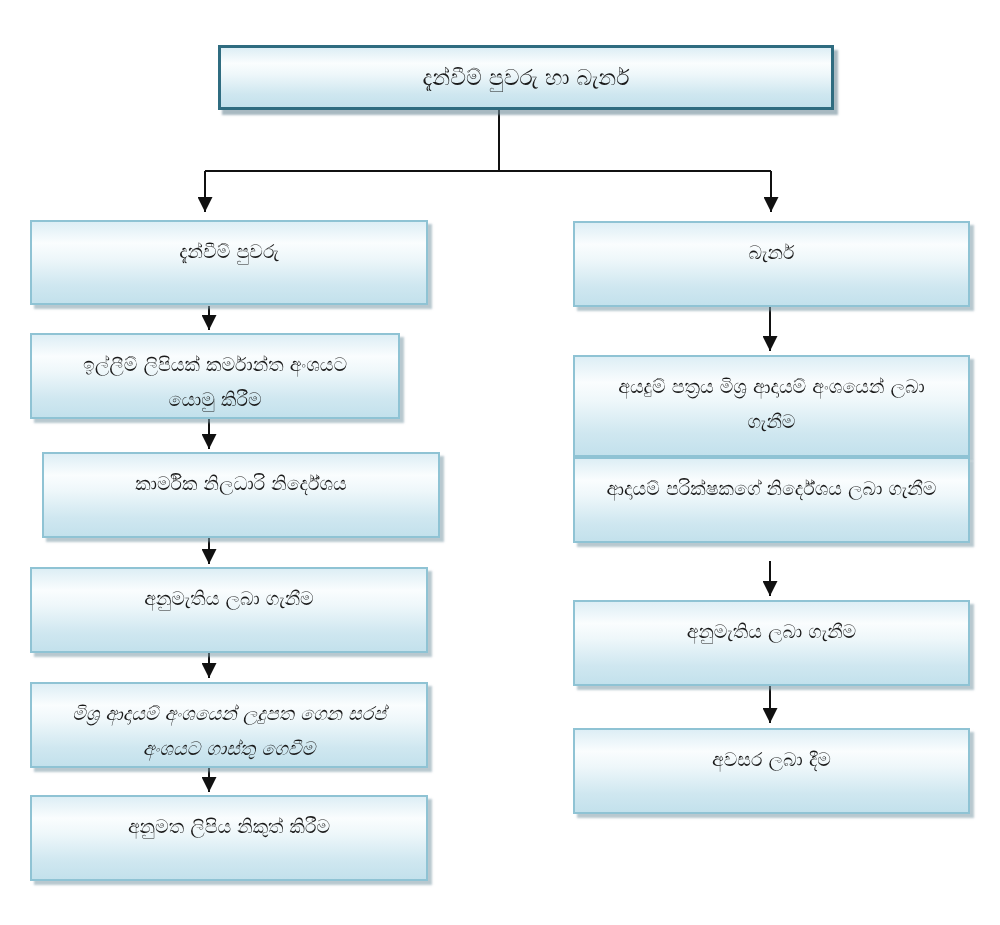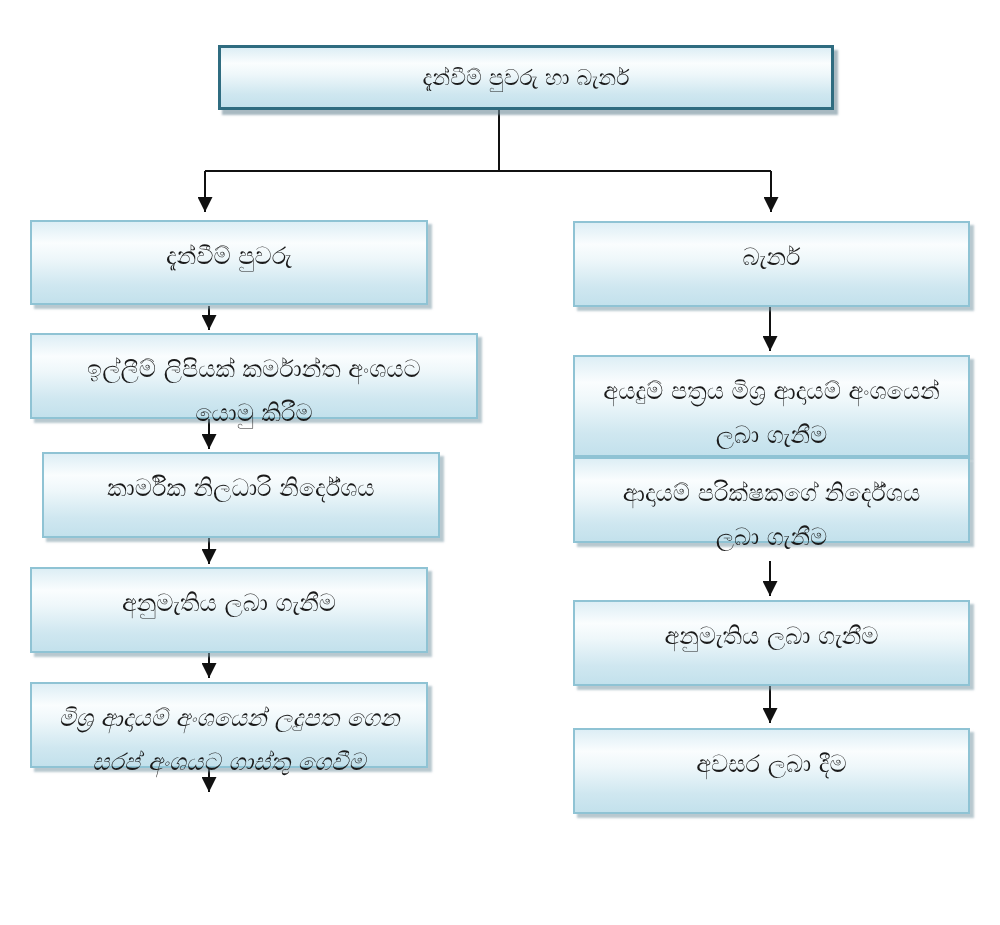--- a/index.html
+++ b/index.html
@@ -28,21 +28,21 @@
     background: linear-gradient(180deg, #ddeef5 0%, #fafdfe 26%, #eef7fa 45%, #cfe7f0 78%, #c3e1ec 100%);
     box-shadow: 4px 4px 2px rgba(126, 154, 168, 0.55);
     display: flex;
     justify-content: center;
     color: #1a1a1a;
     text-align: center;
   }
   .step-box {
     align-items: flex-start;
     padding: 12px 26px 0 26px;
-    font-size: 24px;
+    font-size: 19px;
     line-height: 1.85;
   }
   .title-box {
     border: 3px solid #2f6c80;
     align-items: center;
     padding: 0 20px;
     font-size: 22px;
     box-shadow: 4px 5px 2px rgba(110, 138, 152, 0.6);
   }
 </style>
@@ -74,31 +74,34 @@
     <path d="M770,686 L770,723" stroke="#111111" stroke-width="2" marker-end="url(#ah)"></path>
   </svg>
 
   <div class="box title-box" style="left:218px; top:45px; width:616px; height:65px;">
     <span>දැන්වීම් පුවරු හා බැනර්</span>
   </div>
 
   <div class="box step-box" style="left:30px; top:220px; width:398px; height:85px;">
     <span>දැන්වීම් පුවරු</span>
   </div>
-  <div class="box step-box" style="left:30px; top:333px; width:448px; height:86px;">
+  <div class="box step-box" style="left:30px; top:333px; width:370px; height:86px;">
     <span>ඉල්ලීම් ලිපියක් කර්මාන්ත අංශයට යොමු කිරීම</span>
   </div>
   <div class="box step-box" style="left:30px; top:452px; width:398px; height:86px;margin-left:12px;">
     <span>කාර්මික නිලධාරි නිර්දේශය</span>
   </div>
   <div class="box step-box" style="left:30px; top:567px; width:398px; height:86px;">
     <span>අනුමැතිය ලබා ගැනීම</span>
   </div>
   <div class="box step-box" style="left:30px; top:682px; width:398px; height:86px;font-style:italic;">
     <span>මිශ්‍ර ආදායම් අංශයෙන් ලදුපත ගෙන සරප් අංශයට ගාස්තු ගෙවීම</span>
+  </div>
+  <div class="box step-box" style="left:30px; top:795px; width:398px; height:86px;">
+    <span>අනුමත ලිපිය නිකුත් කිරීම</span>
   </div>
 
   <div class="box step-box" style="left:573px; top:221px; width:397px; height:86px;">
     <span>බැනර්</span>
   </div>
   <div class="box step-box" style="left:573px; top:355px; width:397px; height:102px;">
     <span>අයදුම් පත්‍රය මිශ්‍ර ආදායම් අංශයෙන් ලබා ගැනීම</span>
   </div>
   <div class="box step-box" style="left:573px; top:457px; width:397px; height:86px;">
     <span>ආදායම් පරික්ෂකගේ නිර්දේශය ලබා ගැනීම</span>

